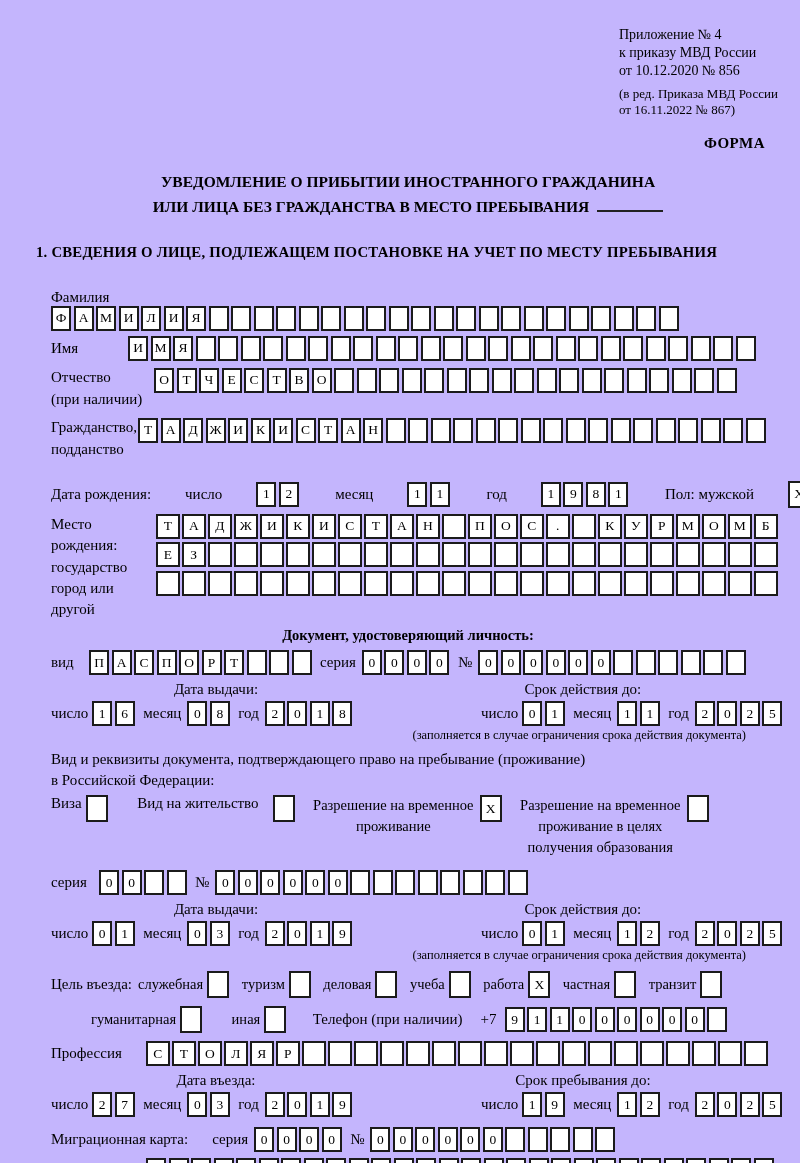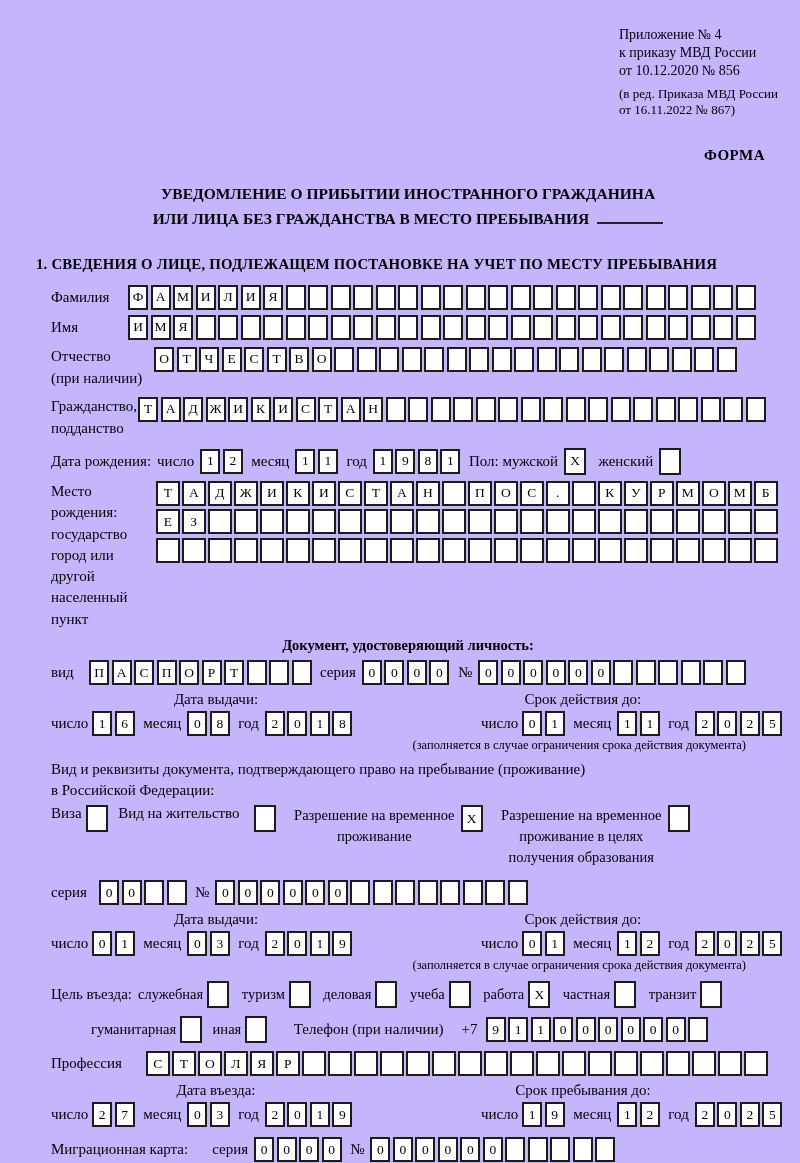--- a/index.html
+++ b/index.html
@@ -3,21 +3,21 @@
 <meta charset="utf-8">
 <style>
   html,body { margin:0; padding:0; background:#888; }
   .page {
     width:800px; height:1163px; margin:0 auto; background:#c4b5fd; color:#000;
     font-family:"Liberation Serif", serif; box-sizing:border-box;
     padding:26px 20px 10px 36px; overflow:hidden; position:relative;
   }
   .hdr { margin-left:583px; font-size:14px; line-height:1.3; }
   .hdr-sub { font-size:13px; margin-top:5px; line-height:1.3; }
-  .forma { text-align:right; margin-right:15px; margin-top:28px; font-weight:bold; font-size:15px; letter-spacing:.5px; }
+  .forma { text-align:right; margin-right:15px; margin-top:16px; font-weight:bold; font-size:15px; letter-spacing:.5px; }
   .title { text-align:center; font-weight:bold; font-size:15.5px; margin-top:18px; line-height:1.6; }
   .title-underline { display:inline-block; width:66px; border-bottom:2px solid #222; margin-left:8px; vertical-align:baseline; }
   .sec-heading { font-weight:bold; font-size:14.8px; margin-top:24px; letter-spacing:.2px; }
 
   .frow { display:flex; align-items:flex-start; margin:0 0 5px 15px; }
   .ai-c { align-items:center; }
   .flabel { font-size:15px; padding-top:4px; flex:0 0 auto; }
   .flabel2 { font-size:15px; line-height:1.5; flex:0 0 auto; }
   .w77 { width:77px; } .w103 { width:103px; } .w87 { width:87px; } .w105 { width:105px; }
   .w95 { width:95px; } .w42 { width:42px; } .w30 { width:30px; }
@@ -43,21 +43,21 @@
   .dcol1 { width:330px; flex:0 0 auto; }
   .dcol2 { flex:1; }
   .dcol2 .dgrp { padding-left:100px; }
   .dhead { text-align:center; font-size:15px; margin-bottom:3px; }
   .dgrp { display:flex; align-items:center; }
   .note-r { text-align:right; font-size:12.5px; margin:2px 34px 8px 0; }
 
   .intro { font-size:15px; margin:6px 0 0 15px; }
   .opts { margin-top:6px; }
   .olabel { font-size:14.5px; margin-right:4px; flex:0 0 auto; }
-  .gap10 { margin-left:10px; } .gap16 { margin-left:8px; } .gap24 { margin-left:24px; }
+  .gap10 { margin-left:10px; } .gap16 { margin-left:27px; } .gap24 { margin-left:24px; }
   .opt-multi { font-size:14.5px; text-align:center; line-height:1.45; margin:0 6px 0 16px; }
   .opts .cb { margin-top:0; }
 
   .purpose2 { margin-left:55px; }
   .phone-prefix { font-size:15px; margin:0 8px 0 14px; }
 
   .g-right .cells { margin-bottom:4px; }
 </style>
 </head>
 <body>
@@ -78,21 +78,21 @@
 
   <div class="title">
     <div>УВЕДОМЛЕНИЕ О ПРИБЫТИИ ИНОСТРАННОГО ГРАЖДАНИНА</div>
     <div>
       <span>ИЛИ ЛИЦА БЕЗ ГРАЖДАНСТВА В МЕСТО ПРЕБЫВАНИЯ</span><span class="title-underline"></span>
     </div>
   </div>
 
   <div class="sec-heading">1. СВЕДЕНИЯ О ЛИЦЕ, ПОДЛЕЖАЩЕМ ПОСТАНОВКЕ НА УЧЕТ ПО МЕСТУ ПРЕБЫВАНИЯ</div>
 
-  <div class="frow" style="margin-top:12px;">
+  <div class="frow" style="margin-top:24px;flex-direction:column;">
     <span class="flabel w77">Фамилия</span>
     <span class="cells">
         <span class="cell">Ф</span>
         <span class="cell">А</span>
         <span class="cell">М</span>
         <span class="cell">И</span>
         <span class="cell">Л</span>
         <span class="cell">И</span>
         <span class="cell">Я</span>
         <span class="cell"></span>
@@ -218,21 +218,21 @@
         <span class="cell"></span>
         <span class="cell"></span>
         <span class="cell"></span>
         <span class="cell"></span>
         <span class="cell"></span>
         <span class="cell"></span>
         <span class="cell"></span>
       </span>
   </div>
 
-  <div class="frow ai-c" style="margin-top:8px;">
+  <div class="frow ai-c" style="margin-top:20px;gap:28px;">
     <span class="flabel" style="padding-top:0;">Дата рождения:</span>
     <span class="dlbl">число</span>
     <span class="cells">
         <span class="cell">1</span>
         <span class="cell">2</span>
       </span>
     <span class="dlbl">месяц</span>
     <span class="cells">
         <span class="cell">1</span>
         <span class="cell">1</span>
@@ -248,21 +248,20 @@
     <span class="cell cb">X</span>
     <span class="dlbl gap10">женский</span>
     <span class="cell cb"></span>
   </div>
 
   <div class="frow" style="margin-top:6px;">
     <div class="flabel2 bp-labels w105">
       <div>Место рождения:</div>
       <div>государство</div>
       <div>город или другой</div>
-      <div>населенный пункт</div>
     </div>
     <div class="bp-rows">
       <span class="cells wide">
           <span class="cell">Т</span>
           <span class="cell">А</span>
           <span class="cell">Д</span>
           <span class="cell">Ж</span>
           <span class="cell">И</span>
           <span class="cell">К</span>
           <span class="cell">И</span>

